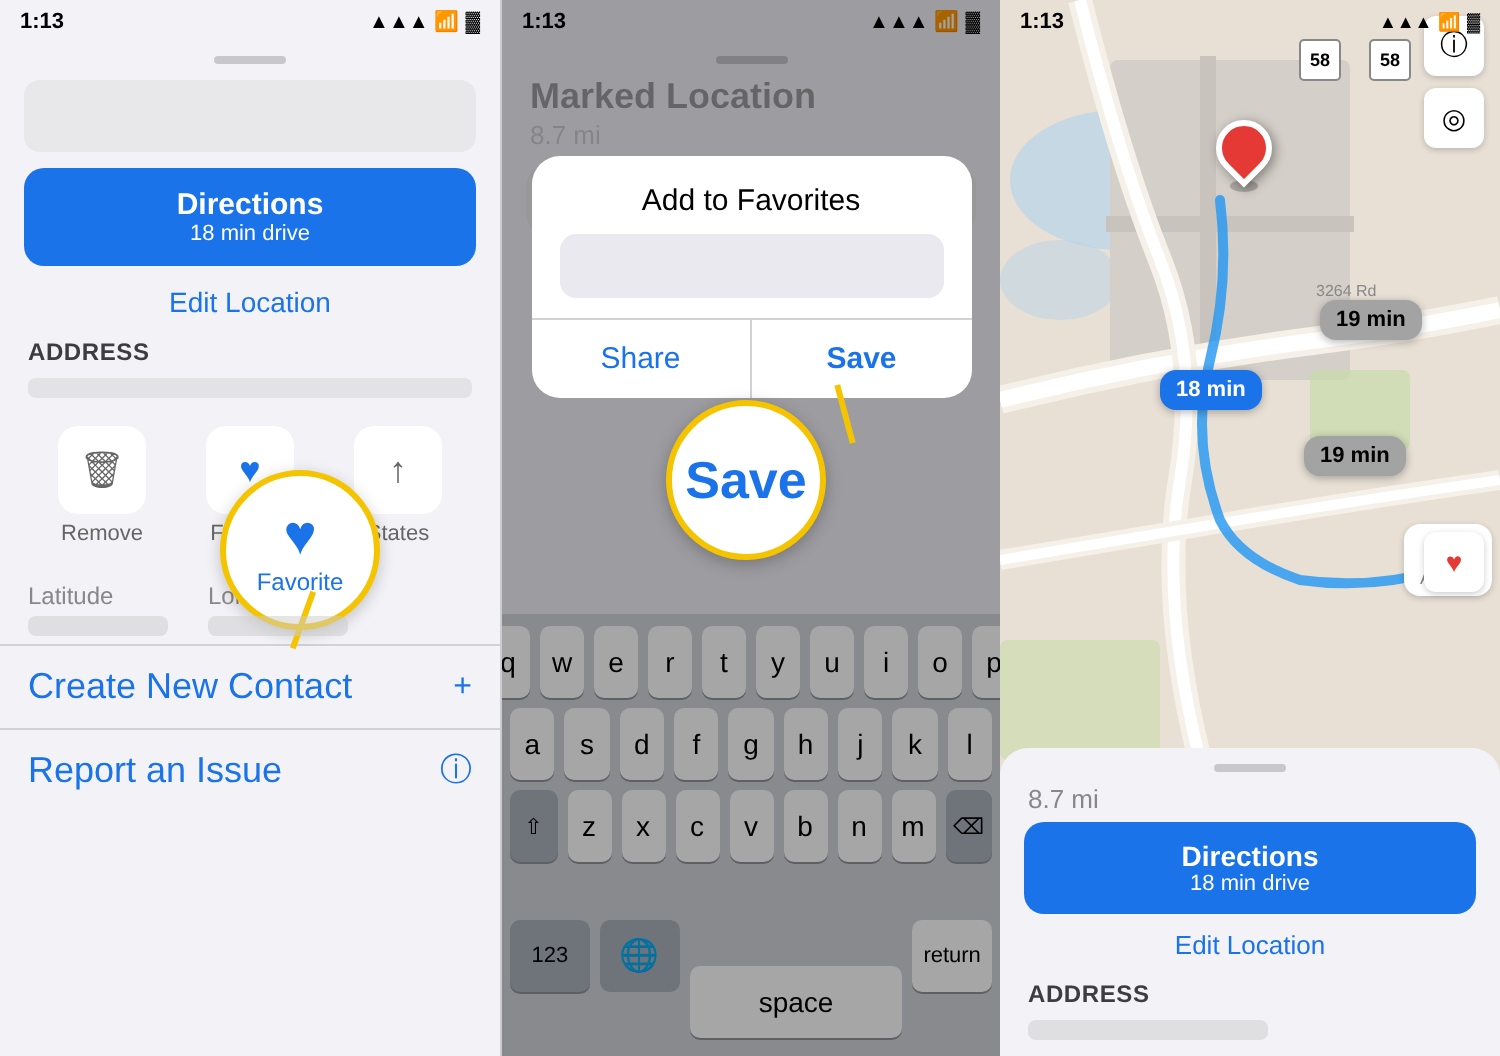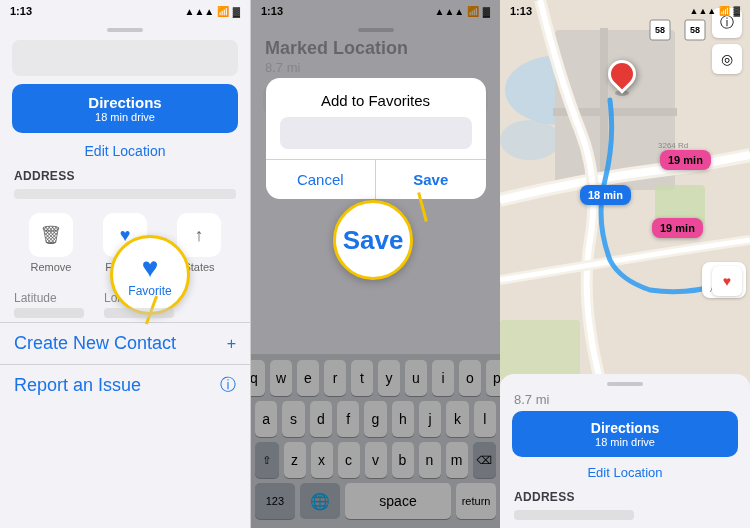--- a/index.html
+++ b/index.html
@@ -301,21 +301,21 @@
       height: 36px;
       min-width: 22px;
       display: flex;
       align-items: center;
       justify-content: center;
       box-shadow: 0 1px 0 rgba(0,0,0,0.3);
       flex: 1;
     }
     .key.dark { background: #aab2bc; color: #000; }
     .key.wide { flex: 1.5; font-size: 11px; }
-    .key.space { flex: 4; }
+    .key.space { flex: 4; margin-top: 47px; }
     .key.return-key { flex: 1.5; font-size: 11px; }
 
     .bottom-row-special {
       display: flex;
       gap: 5px;
       align-items: center;
       justify-content: center;
     }
     .emoji-key { background: #aab2bc; border-radius: 5px; min-width: 40px; height: 36px; display: flex; align-items: center; justify-content: center; font-size: 16px; flex: 1; }
 
@@ -347,21 +347,21 @@
     .pin-shadow {
       width: 14px;
       height: 6px;
       background: rgba(0,0,0,0.2);
       border-radius: 50%;
       margin-top: 2px;
     }
 
     .info-bubble {
       position: absolute;
-      background: #ec4899;
+      background: #a3a3a3;
       border-radius: 8px;
       padding: 4px 8px;
       font-size: 11px;
       font-weight: 600;
       box-shadow: 0 1px 4px rgba(0,0,0,0.3);
       white-space: nowrap;
     }
 
     .map-controls {
       position: absolute;
@@ -566,21 +566,21 @@
     <div class="directions-btn-grey">
       <span>Directions</span>
     </div>
   </div>
 
   <div class="modal-overlay">
     <div class="modal-box">
       <div class="modal-title">Add to Favorites</div>
       <div class="modal-input"></div>
       <div class="modal-buttons">
-        <div class="modal-btn cancel">Cancel</div>
+        <div class="modal-btn cancel">Share</div>
         <div class="modal-btn save">Save</div>
       </div>
     </div>
   </div>
 
   <div class="save-callout">
     <span>Save</span>
   </div>
 
   <div style="position:absolute; left:170px; top:192px; width:3px; height:30px; background:#f5c400; z-index:25; transform:rotate(-15deg);"></div>

